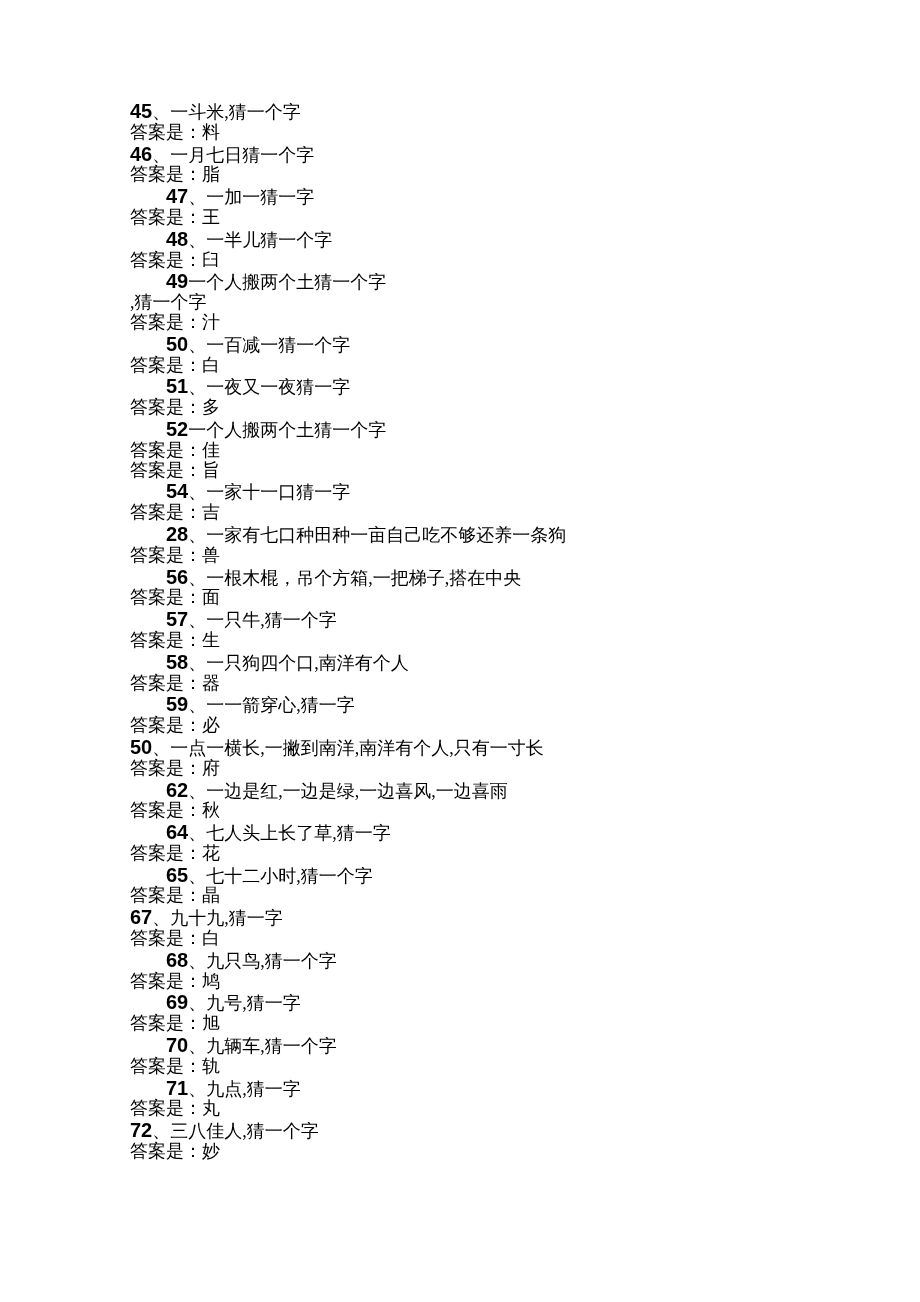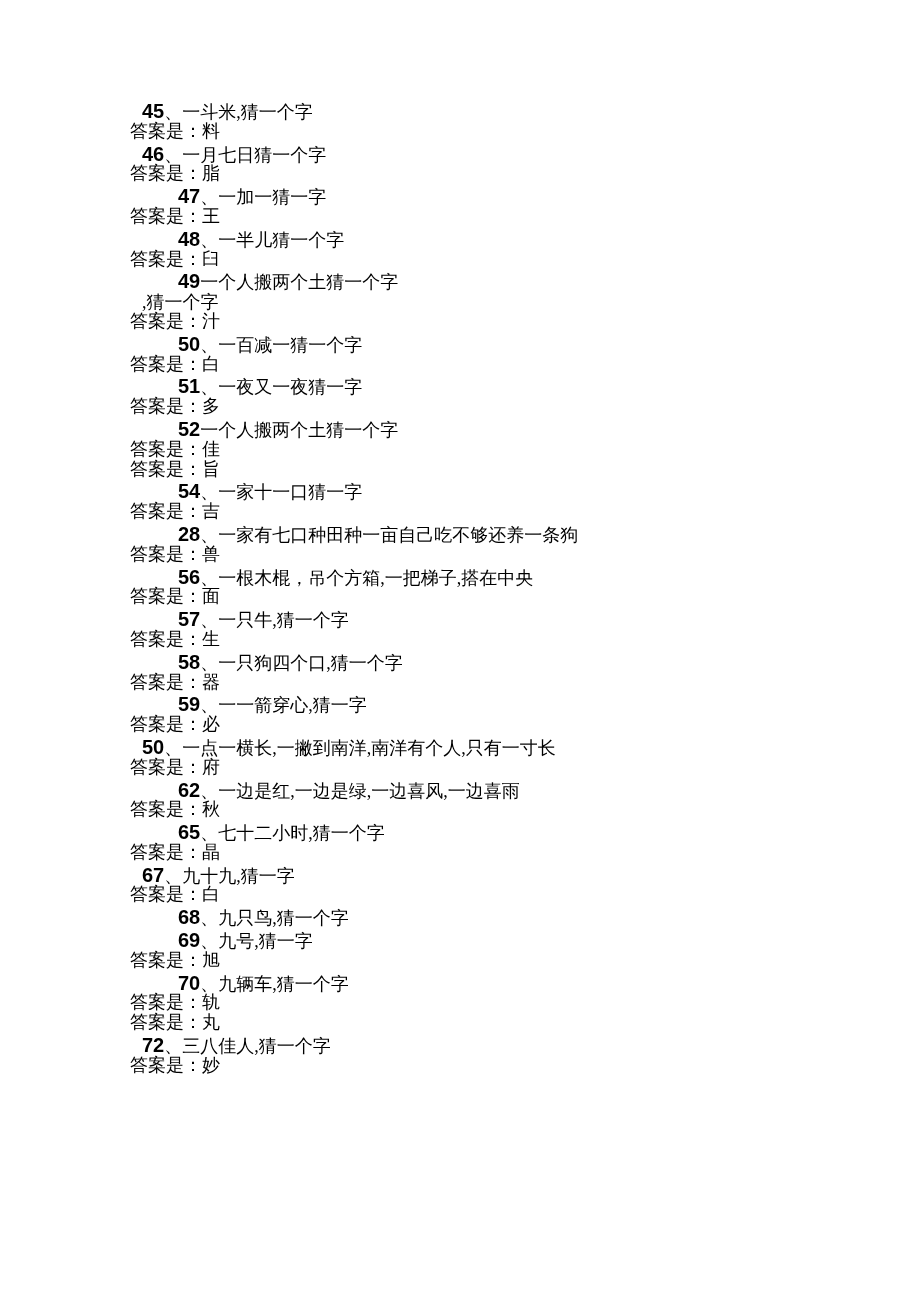--- a/index.html
+++ b/index.html
@@ -13,36 +13,34 @@
   padding: 100px 130px 40px 130px;
   box-sizing: border-box;
 }
 .entry {
   line-height: 1.1;
   font-size: 18px;
   color: #000000;
 }
 .riddle-line {
   display: block;
-  margin-left: 12px;
 }
 .num {
   font-family: "Arial", sans-serif;
   font-weight: bold;
   font-size: 20px;
 }
 .indent-small {
   padding-left: 36px;
 }
 .indent-none {
   padding-left: 0;
 }
 .answer {
   display: block;
-  font-family: Liberation Mono, monospace;
 }
 </style>
 </head>
 <body>
 
 <div class="page">
   <div class="content">
       <div class="entry">
         <span class="riddle-line indent-none"><span class="num">45</span><span>、一斗米,猜一个字</span></span>
         <span class="answer">答案是：料</span>
@@ -89,55 +87,61 @@
       </div>
       <div class="entry">
         <span class="riddle-line indent-small"><span class="num">56</span><span>、一根木棍，吊个方箱,一把梯子,搭在中央</span></span>
         <span class="answer">答案是：面</span>
       </div>
       <div class="entry">
         <span class="riddle-line indent-small"><span class="num">57</span><span>、一只牛,猜一个字</span></span>
         <span class="answer">答案是：生</span>
       </div>
       <div class="entry">
-        <span class="riddle-line indent-small"><span class="num">58</span><span>、一只狗四个口,猜一个字</span></span>
+        <span class="riddle-line indent-small"><span class="num">58</span><span>、一只狗四个口,南洋有个人</span></span>
         <span class="answer">答案是：器</span>
       </div>
       <div class="entry">
         <span class="riddle-line indent-small"><span class="num">59</span><span>、一一箭穿心,猜一字</span></span>
         <span class="answer">答案是：必</span>
       </div>
       <div class="entry">
         <span class="riddle-line indent-none"><span class="num">50</span><span>、一点一横长,一撇到南洋,南洋有个人,只有一寸长</span></span>
         <span class="answer">答案是：府</span>
       </div>
       <div class="entry">
         <span class="riddle-line indent-small"><span class="num">62</span><span>、一边是红,一边是绿,一边喜风,一边喜雨</span></span>
         <span class="answer">答案是：秋</span>
       </div>
       <div class="entry">
+        <span class="riddle-line indent-small"><span class="num">64</span><span>、七人头上长了草,猜一字</span></span>
+        <span class="answer">答案是：花</span>
+      </div>
+      <div class="entry">
         <span class="riddle-line indent-small"><span class="num">65</span><span>、七十二小时,猜一个字</span></span>
         <span class="answer">答案是：晶</span>
       </div>
       <div class="entry">
         <span class="riddle-line indent-none"><span class="num">67</span><span>、九十九,猜一字</span></span>
         <span class="answer">答案是：白</span>
       </div>
       <div class="entry">
         <span class="riddle-line indent-small"><span class="num">68</span><span>、九只鸟,猜一个字</span></span>
+        <span class="answer">答案是：鸠</span>
       </div>
       <div class="entry">
         <span class="riddle-line indent-small"><span class="num">69</span><span>、九号,猜一字</span></span>
         <span class="answer">答案是：旭</span>
       </div>
       <div class="entry">
         <span class="riddle-line indent-small"><span class="num">70</span><span>、九辆车,猜一个字</span></span>
         <span class="answer">答案是：轨</span>
       </div>
       <div class="entry">
+        <span class="riddle-line indent-small"><span class="num">71</span><span>、九点,猜一字</span></span>
         <span class="answer">答案是：丸</span>
       </div>
       <div class="entry">
         <span class="riddle-line indent-none"><span class="num">72</span><span>、三八佳人,猜一个字</span></span>
         <span class="answer">答案是：妙</span>
       </div>
     </div>
 
 </div>
 

